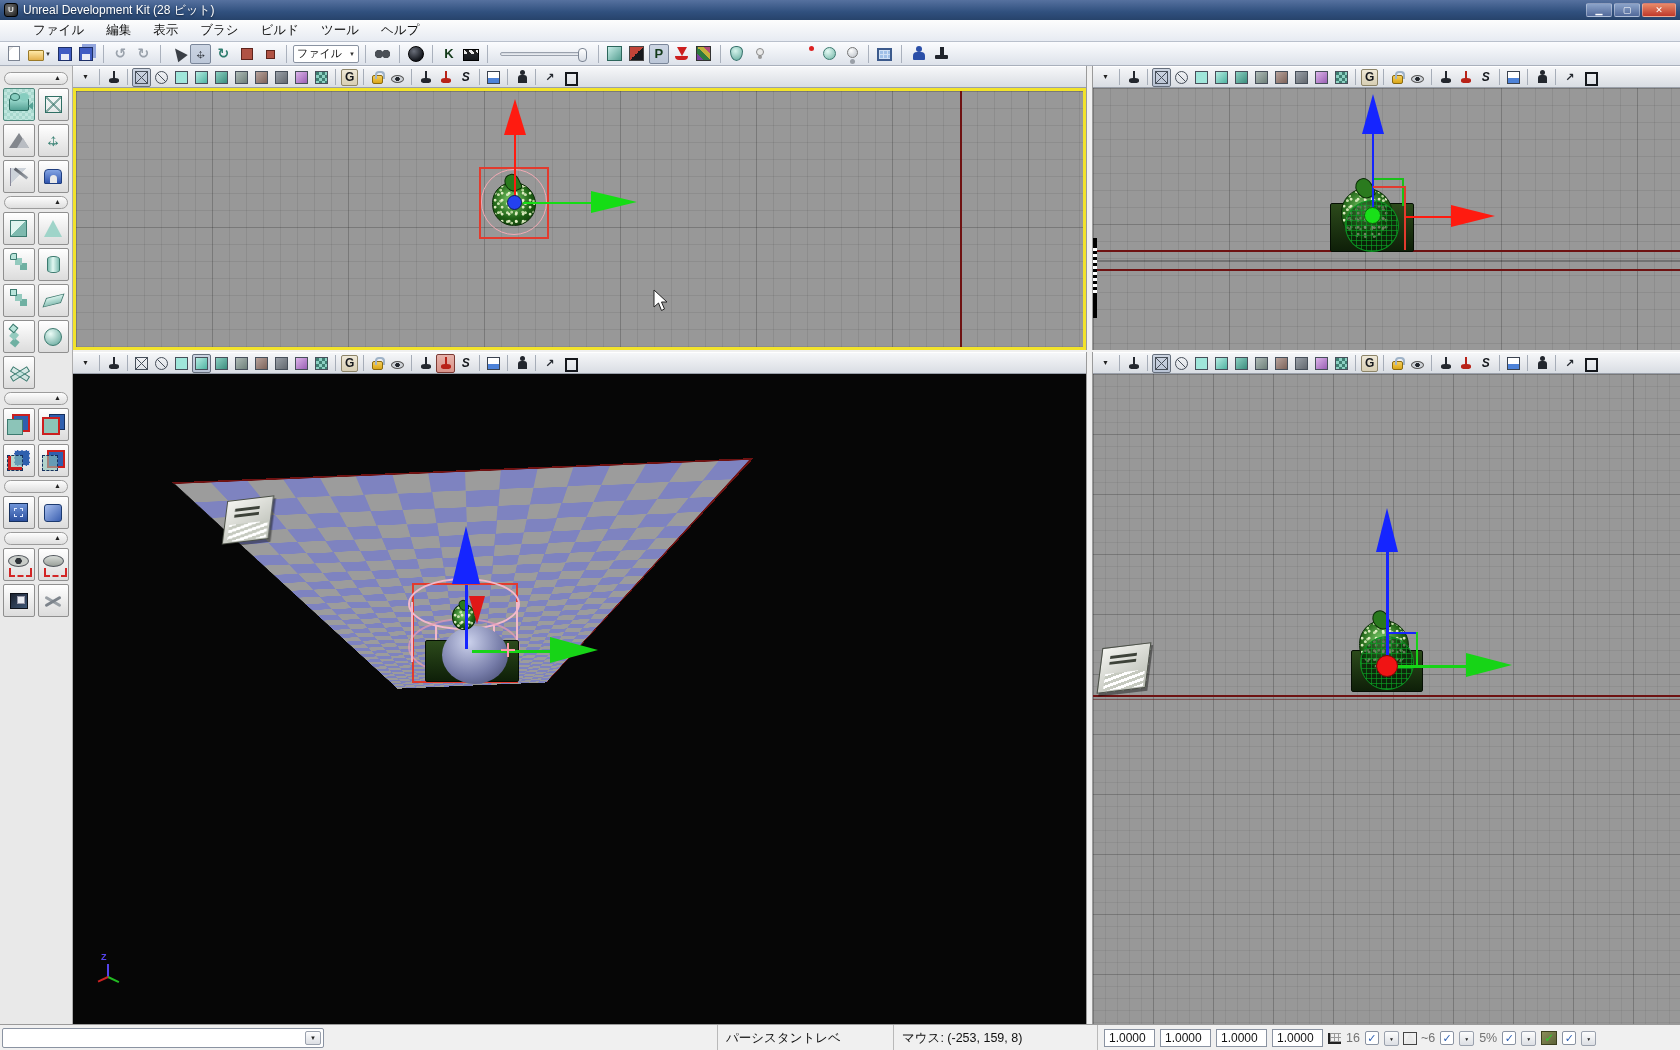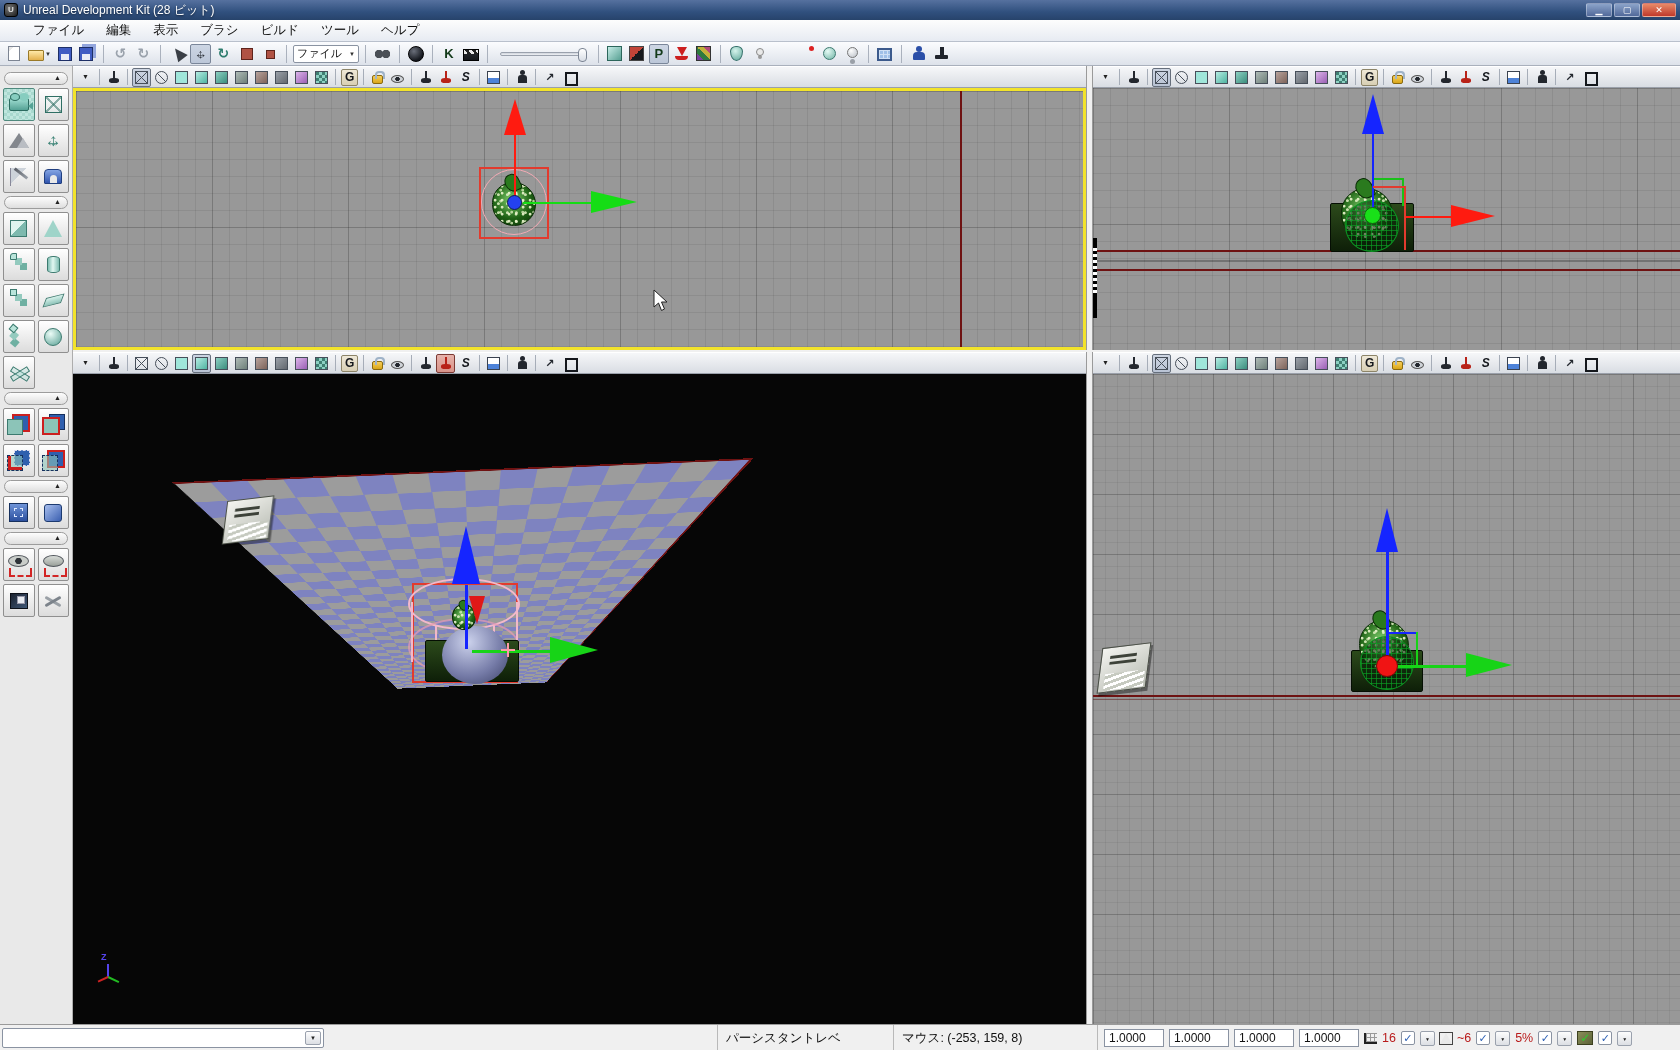--- a/index.html
+++ b/index.html
@@ -197,27 +197,27 @@
   .cursor-arrow { position:absolute; z-index:50; }
 
   
   .statusbar { position:absolute; left:0; top:1024px; width:1680px; height:26px; background:#f0f0f0; border-top:1px solid #9a9a9a; }
   .sb-combo { position:absolute; left:2px; top:3px; width:322px; height:20px; background:#fff; border:1px solid #8a93a2; border-radius:2px; }
   .sb-combo-arrow { position:absolute; right:2px; top:2px; width:16px; height:14px; background:linear-gradient(#fdfdfd,#dcdfe4); border:1px solid #9aa1ad; border-radius:2px; font-size:6px; text-align:center; line-height:13px; color:#222; }
   .sb-cell { position:absolute; top:0; height:26px; line-height:26px; font-size:12.5px; color:#111; border-left:1px solid #b9b9b9; padding-left:8px; }
   .sb-level { left:717px; width:176px; }
   .sb-mouse { left:893px; width:200px; }
   .sb-right { position:absolute; left:1097px; top:0; height:26px; display:flex; align-items:center; gap:5px; border-left:1px solid #b9b9b9; padding-left:6px; }
-  .sb-field { width:60px; height:18px; border:1px solid #8a93a2; background:#fff; font-size:12px; padding:0 4px; font-family:inherit; color:#111; }
+  .sb-field { width:51px; height:18px; border:1px solid #8a93a2; background:#fff; font-size:12px; padding:0 4px; font-family:inherit; color:#111; }
   .sb-chk { width:14px; height:14px; background:#fff; border:1px solid #8a93a2; border-radius:2px; color:#2b5fb4; font-size:11px; line-height:12px; text-align:center; font-weight:bold; }
   .sb-dd { width:15px; height:15px; background:linear-gradient(#fdfdfd,#dcdfe4); border:1px solid #9aa1ad; border-radius:2px; font-size:5px; text-align:center; line-height:14px; color:#222; }
   .sb-gridic { width:13px; height:11px; border-left:2px solid #222; border-bottom:2px solid #222; background:linear-gradient(#999 1px,transparent 1px),linear-gradient(90deg,#999 1px,transparent 1px); background-size:4px 4px; }
   .sb-tric { width:0; height:0; border-left:6px solid transparent; border-right:6px solid transparent; border-bottom:11px solid transparent; border-bottom-color:#fff; position:relative; box-shadow:none; border-bottom:11px solid #e9e9e9; outline:1px solid #444; }
   .sb-greenic { width:16px; height:14px; background:linear-gradient(135deg,#8a8f5a,#5d6238); border:1px solid #3c401f; color:#2ecc2e; font-size:12px; font-weight:bold; line-height:13px; text-align:center; }
-  .sb-txt { font-size:12.5px; color:#b91c1c; }
+  .sb-txt { font-size:12.5px; color:#737373; }
 
   .mini-axis { position:absolute; width:34px; height:34px; }
   .mini-axis .az { position:absolute; left:14px; top:8px; width:2px; height:14px; background:#5544ee; }
   .mini-axis .ay { position:absolute; left:15px; top:20px; width:12px; height:2px; background:#22bb22; transform:rotate(25deg); transform-origin:0 50%; }
   .mini-axis .ax2 { position:absolute; left:4px; top:20px; width:11px; height:2px; background:#cc2222; transform:rotate(-25deg); transform-origin:100% 50%; }
   .mini-axis .lz { position:absolute; left:8px; top:-4px; color:#5544ee; font-size:9px; font-weight:bold; }
 </style>
 </head>
 <body>
 

